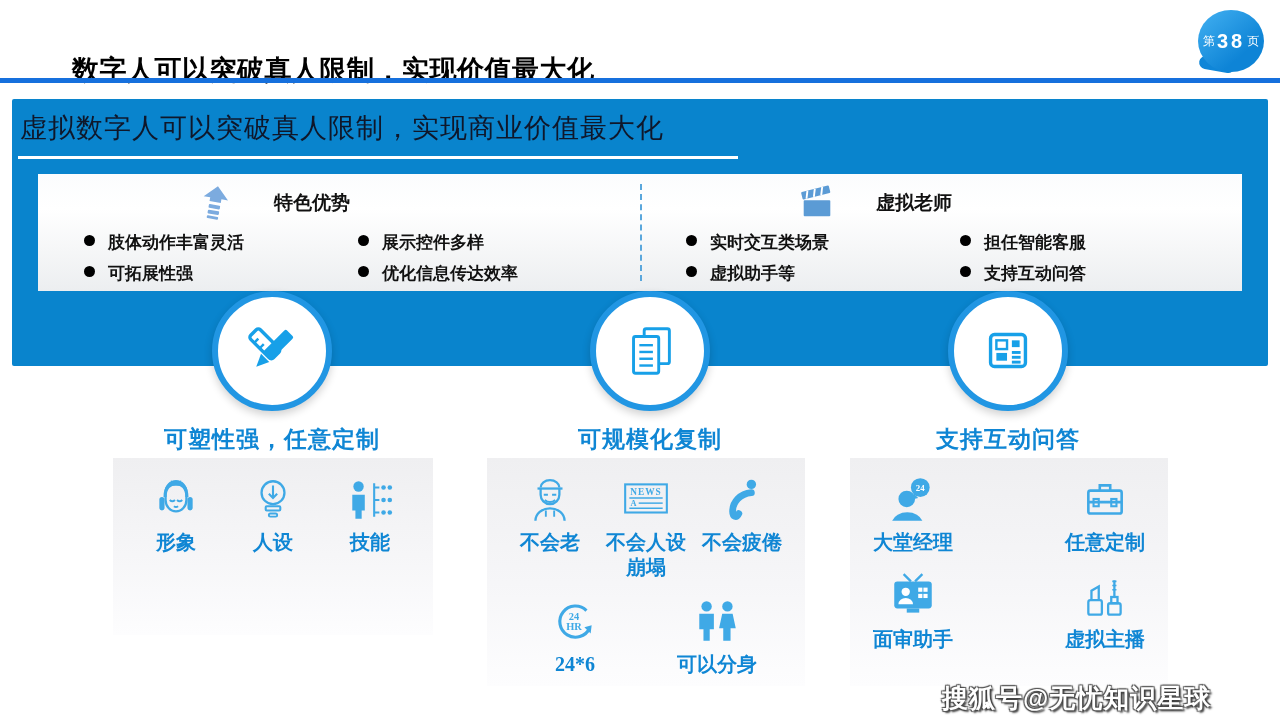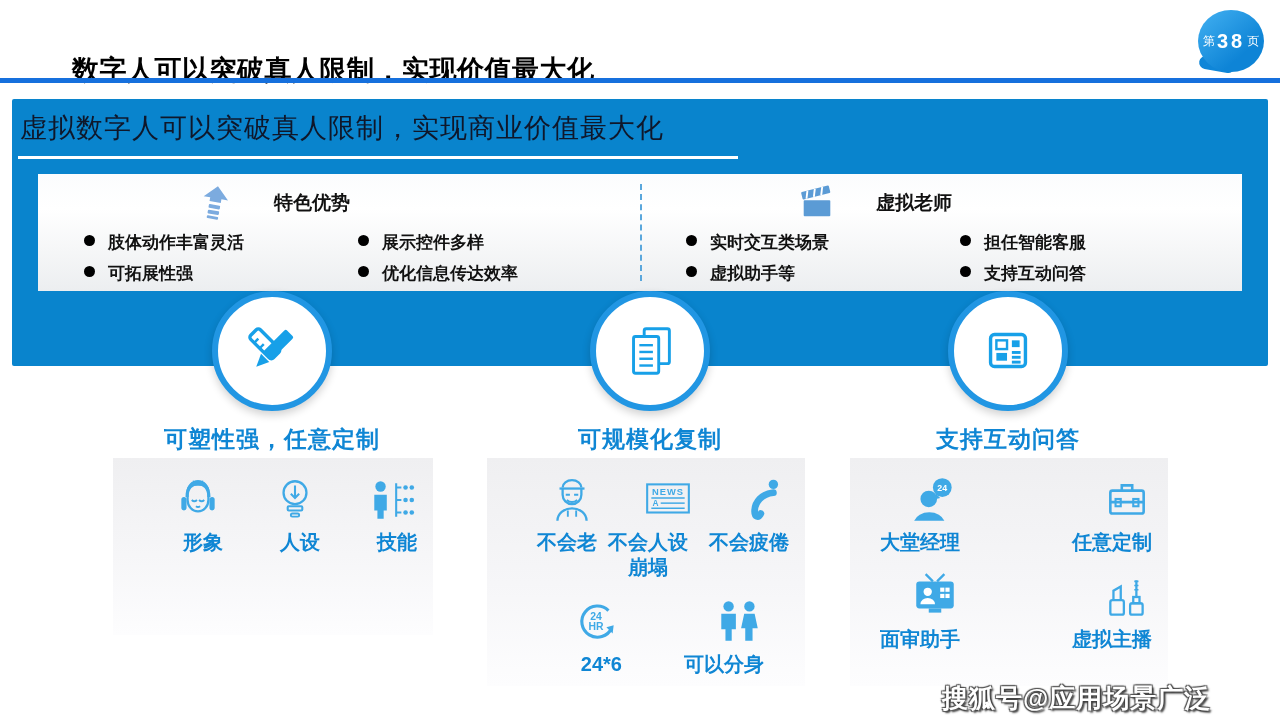--- a/index.html
+++ b/index.html
@@ -47,21 +47,21 @@
              font-size:23px;font-weight:bold;color:#0f86d4;letter-spacing:1px;}
   .t1{left:110px;} .t2{left:488px;} .t3{left:846px;}
 
   
   .gbox{position:absolute;top:458px;background:linear-gradient(180deg,#efeff1 0%,#f6f6f8 55%,#fdfdfe 100%);}
   .g1{left:113px;width:320px;height:177px;}
   .g2{left:487px;width:318px;height:228px;}
   .g3{left:850px;width:318px;height:228px;}
   .irow{display:flex;justify-content:space-between;padding:0 16px;margin-top:17px;}
   .irow.center2{justify-content:center;gap:48px;}
-  .item{display:flex;flex-direction:column;align-items:flex-end;width:94px;}
+  .item{display:flex;flex-direction:column;align-items:center;width:94px;font-family:Liberation Serif, serif;}
   .item .iicon{width:50px;height:50px;display:flex;align-items:center;justify-content:center;}
   .item .iicon svg{width:50px;height:50px;}
   .ilabel{margin-top:5px;font-size:20px;font-weight:bold;color:#0f86d4;text-align:center;
           line-height:1.25;max-width:90px;word-break:break-all;}
 
   
   .watermark{position:absolute;left:942px;top:681px;font-size:26px;font-weight:bold;color:#fff;
              letter-spacing:1px;z-index:6;
              text-shadow:2px 2px 2px #3c3c3c,-1px -1px 1px #555,1px -1px 1px #555,-1px 1px 1px #555;}
 </style>
@@ -361,14 +361,14 @@
             <path d="M31 9 h4 M31 13 h4 M31 17 h4" stroke-width="1.5"></path>
             <rect x="30" y="24" width="6" height="6"></rect>
             <rect x="27" y="30" width="12" height="11" rx="2"></rect>
           </svg>
         </span>
         <span class="ilabel">虚拟主播</span>
       </div>
     </div>
   </div>
 
-  <div class="watermark">搜狐号@应用场景广泛</div>
+  <div class="watermark">搜狐号@无忧知识星球</div>
 </div>
 
 </body></html>

